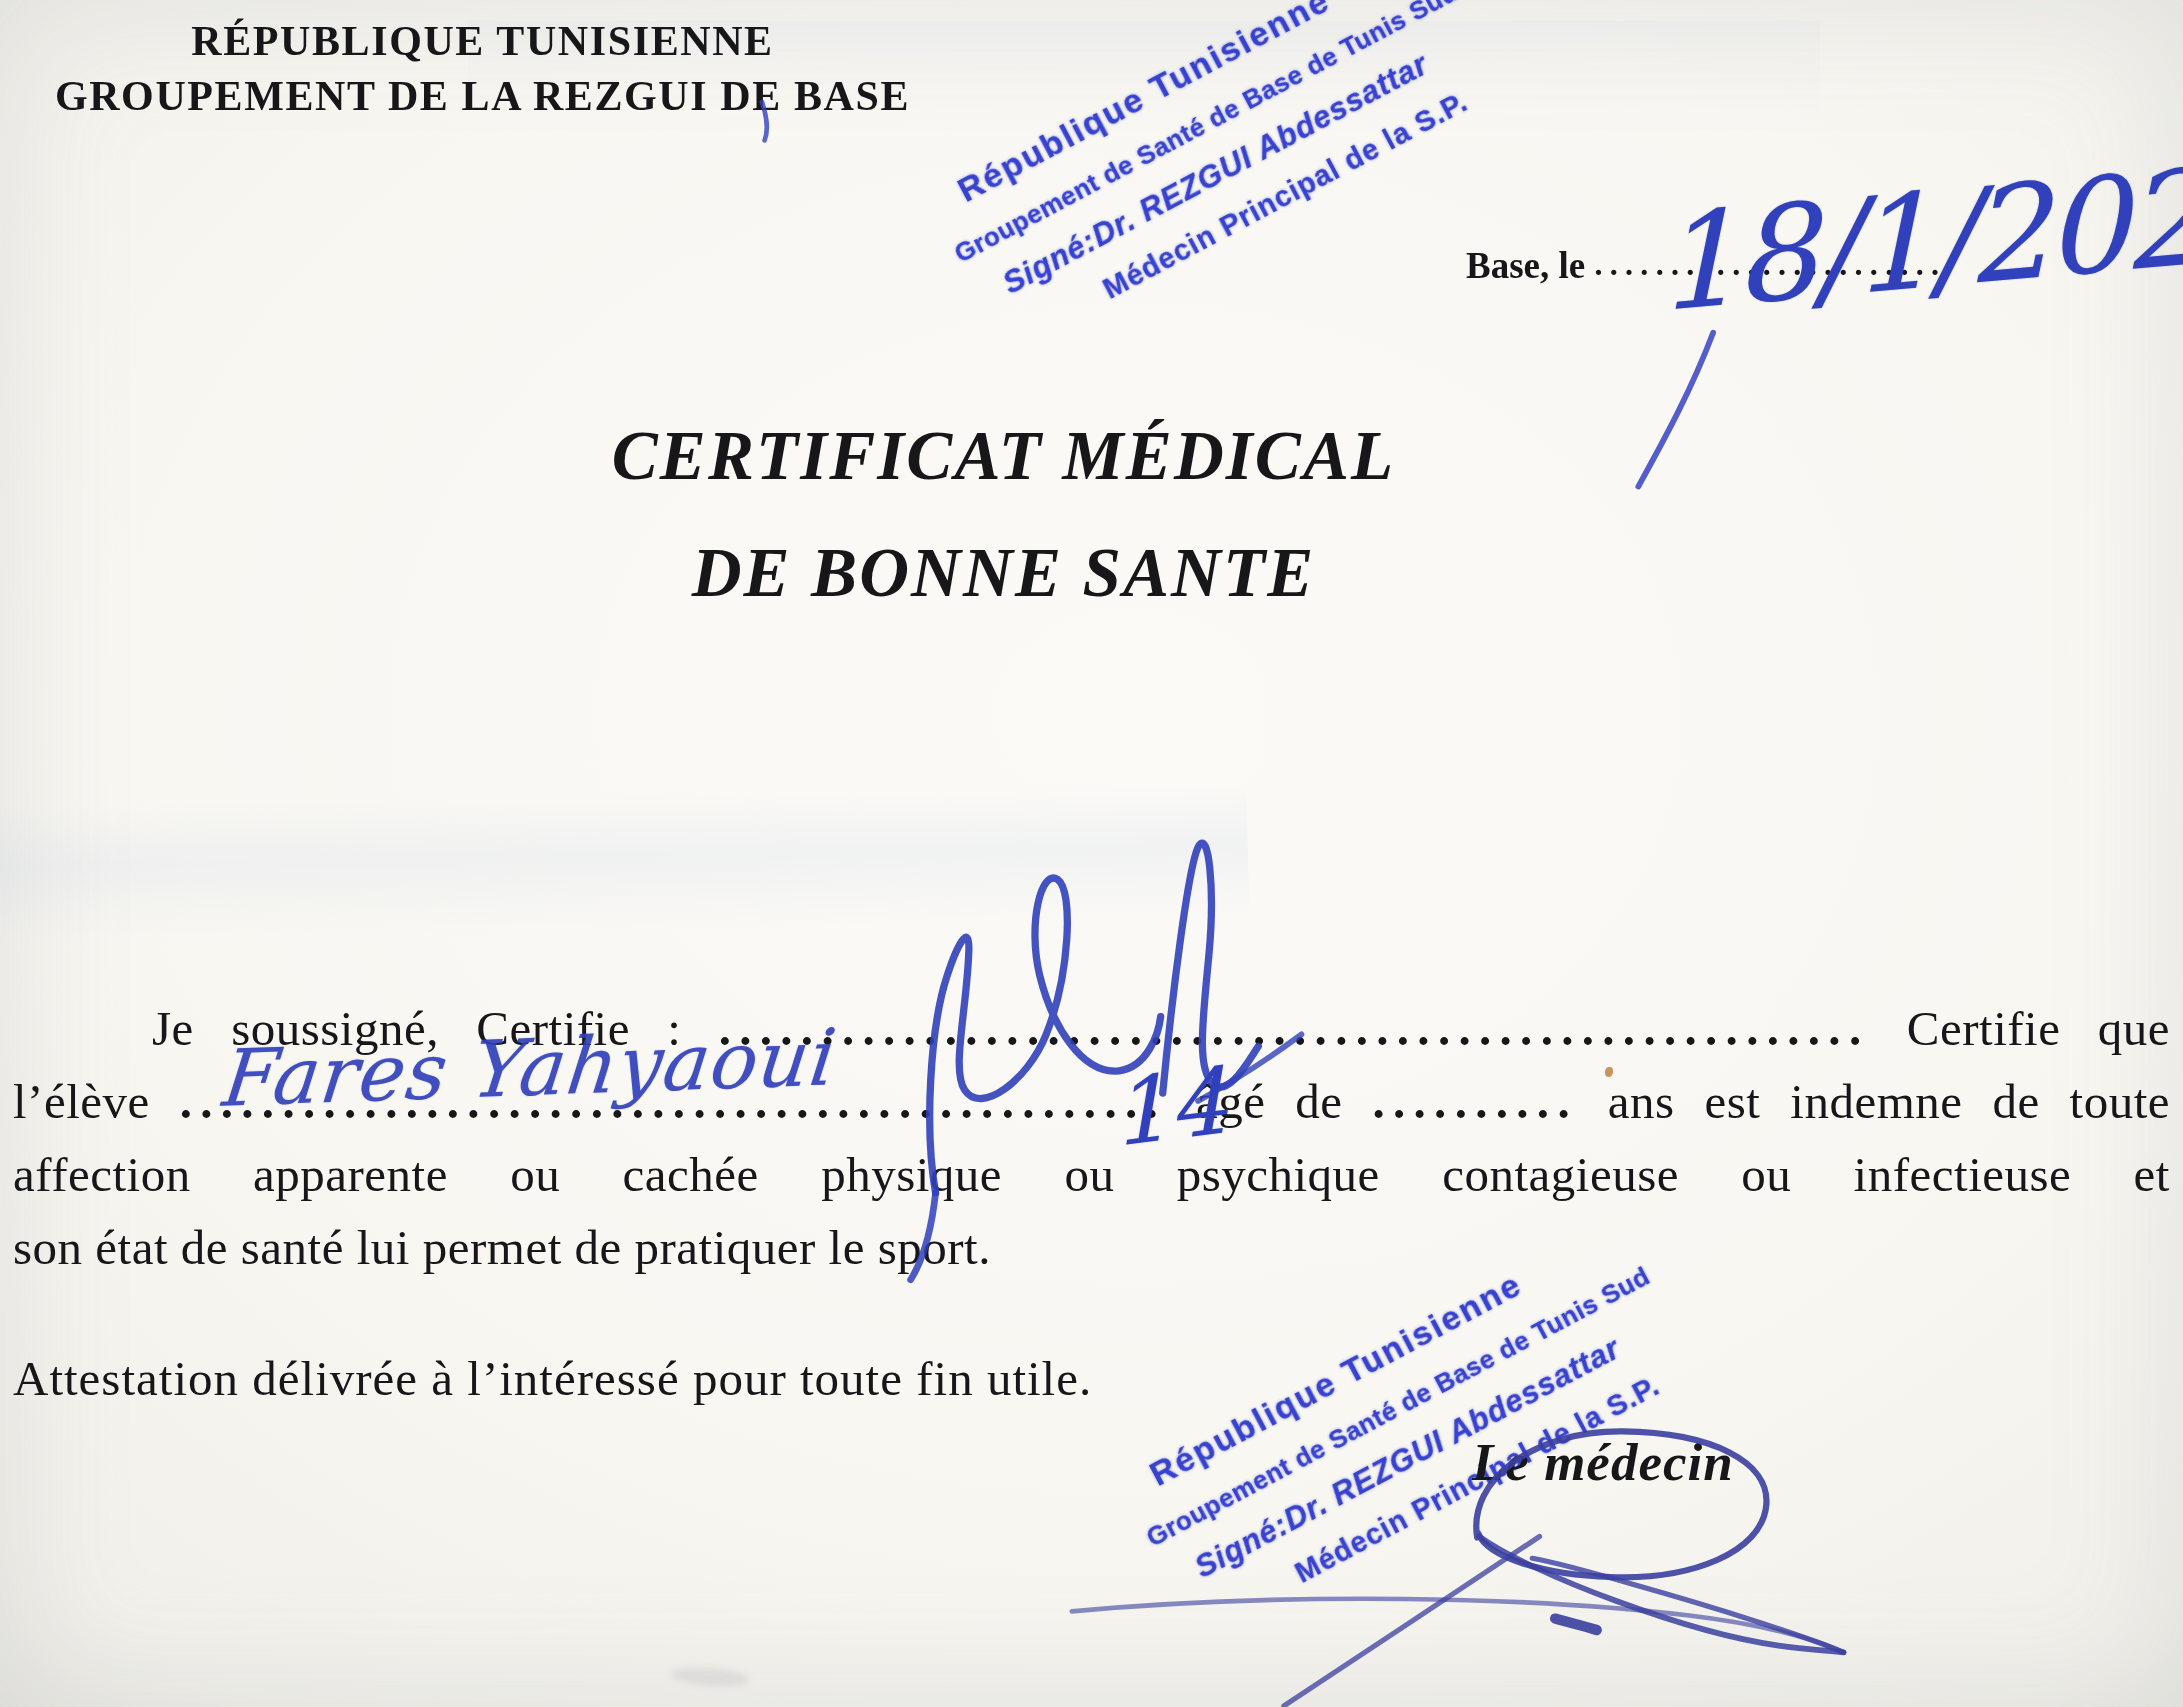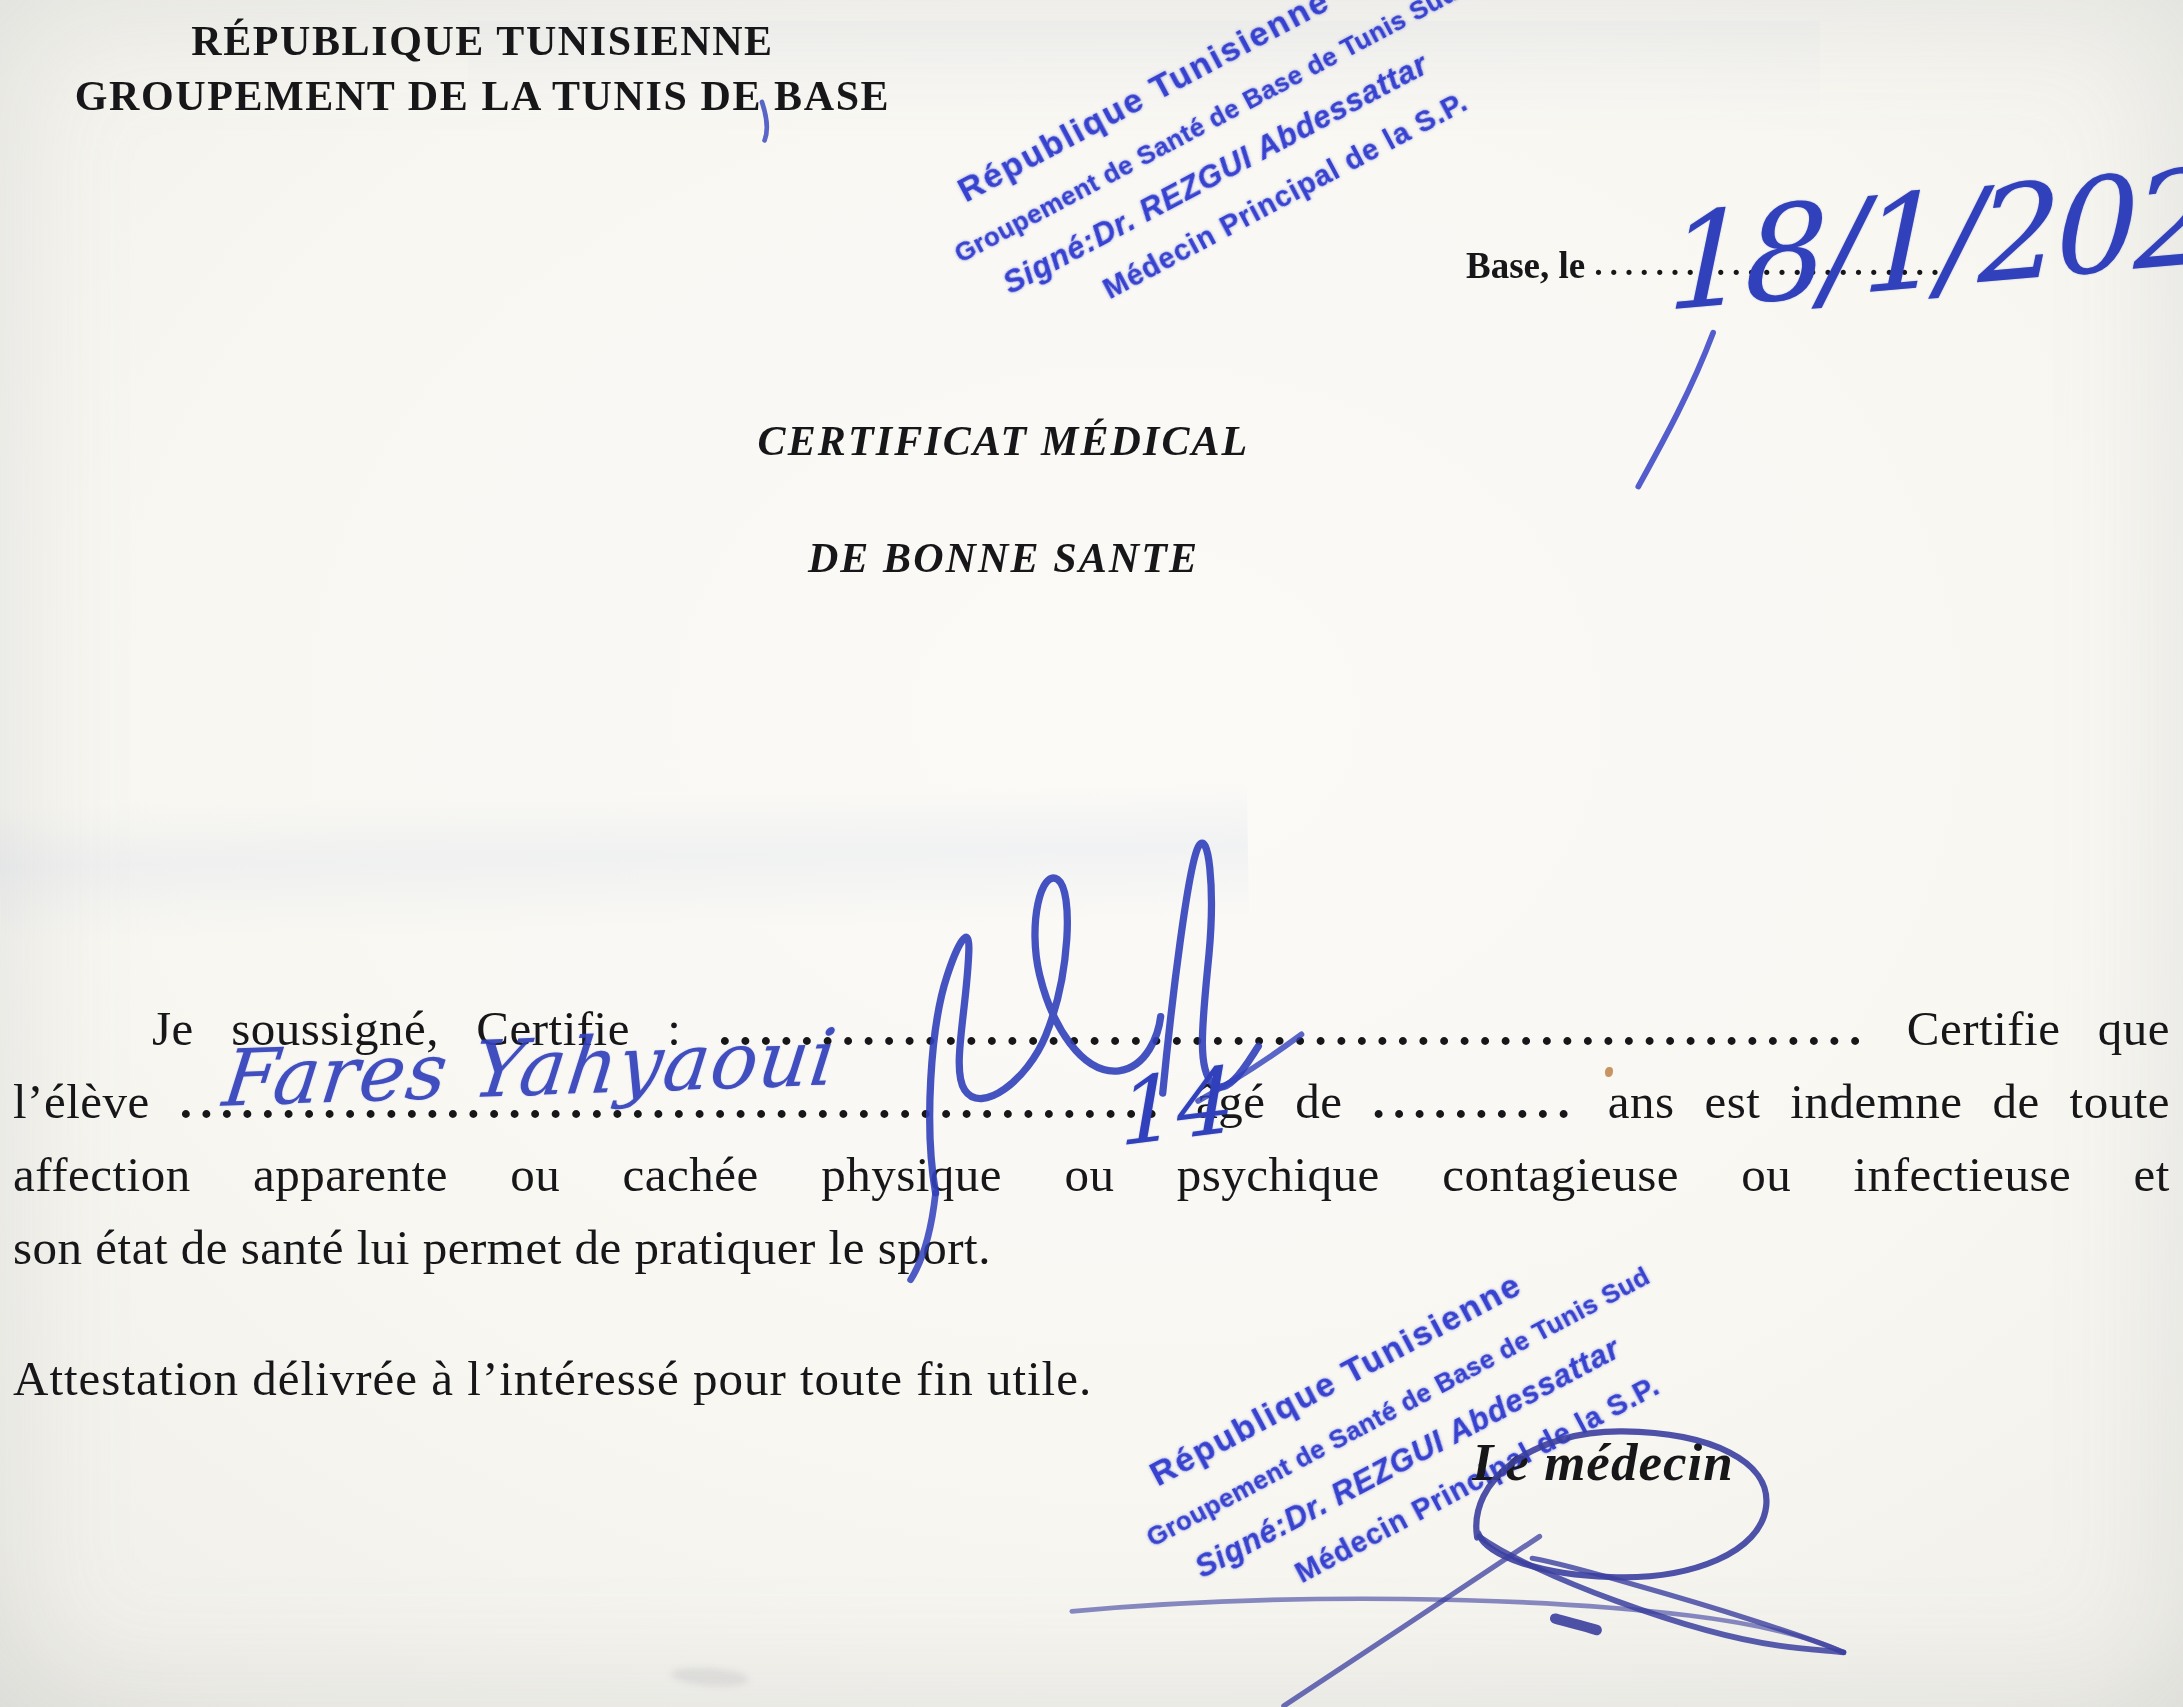--- a/index.html
+++ b/index.html
@@ -54,21 +54,21 @@
   .stamp .l4{font-size:29px;letter-spacing:1px;transform:translateX(36px);}
 
   .date-line{
     position:absolute;left:1466px;top:244px;white-space:nowrap;
     font-weight:bold;font-size:37px;
   }
   .date-line .leader{font-size:32px;letter-spacing:7.3px;font-weight:bold;vertical-align:3.1px;}
 
   .title-line{
     position:absolute;left:593px;width:821px;text-align:center;
-    font-weight:bold;font-style:italic;font-size:42px;letter-spacing:2.1px;white-space:nowrap;
+    font-weight:bold;font-style:italic;font-size:69px;letter-spacing:2.1px;white-space:nowrap;
   }
   .title-1{top:417px;}
   .title-2{top:534px;}
 
   .body-block{position:absolute;left:13px;top:992px;width:2157px;font-size:49px;line-height:73px;letter-spacing:0.5px;}
   .bl{white-space:nowrap;}
   .jl{text-align:justify;text-align-last:justify;white-space:normal;}
   .indent{text-indent:139px;}
   .leader{font-weight:bold;letter-spacing:8.3px;}
   .attestation{margin-top:58px;letter-spacing:1px;}
@@ -94,21 +94,21 @@
 
 <div class="page">
 
   <div class="crease"></div>
   <div class="crease2"></div>
   <div class="smudge"></div>
   <div class="speck" style="left:1605px;top:1067px;"></div>
 
   <div class="header">
     <div>RÉPUBLIQUE TUNISIENNE</div>
-    <div>GROUPEMENT DE LA TUNIS DE BASE</div>
+    <div>GROUPEMENT DE LA REZGUI DE BASE</div>
   </div>
 
   <div class="stamp stamp-top">
     <div class="l1">République Tunisienne</div>
     <div class="l2">Groupement de Santé de Base de Tunis Sud</div>
     <div class="l3">Signé:Dr. REZGUI Abdessattar</div>
     <div class="l4">Médecin Principal de la S.P.</div>
   </div>
 
   <div class="date-line">

